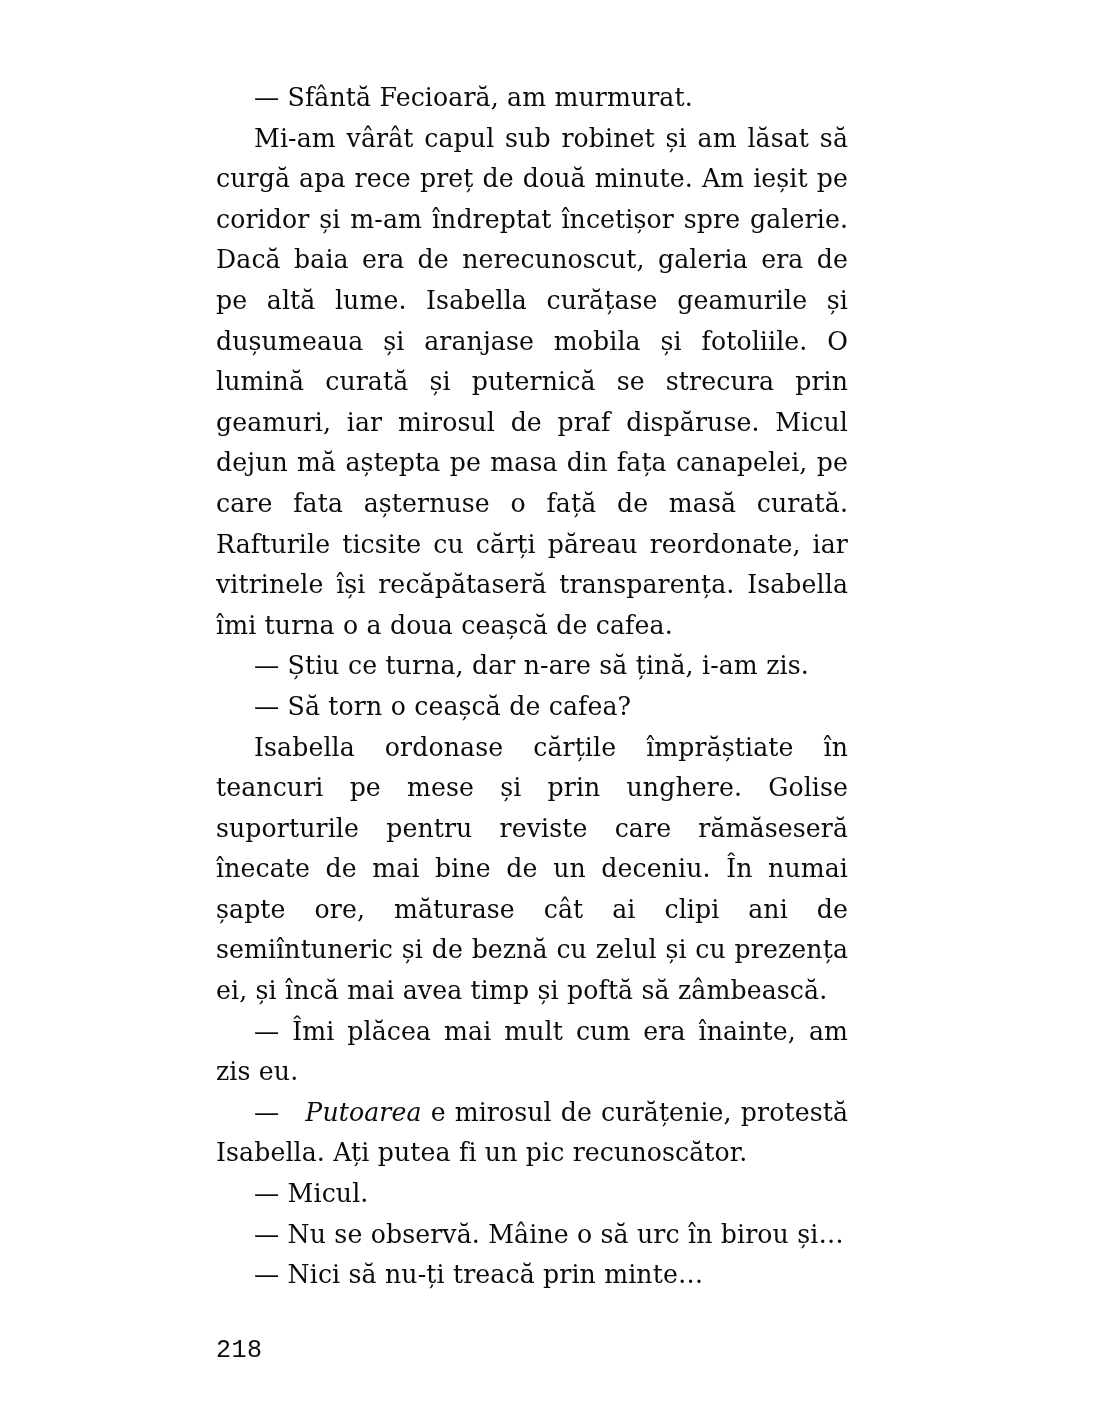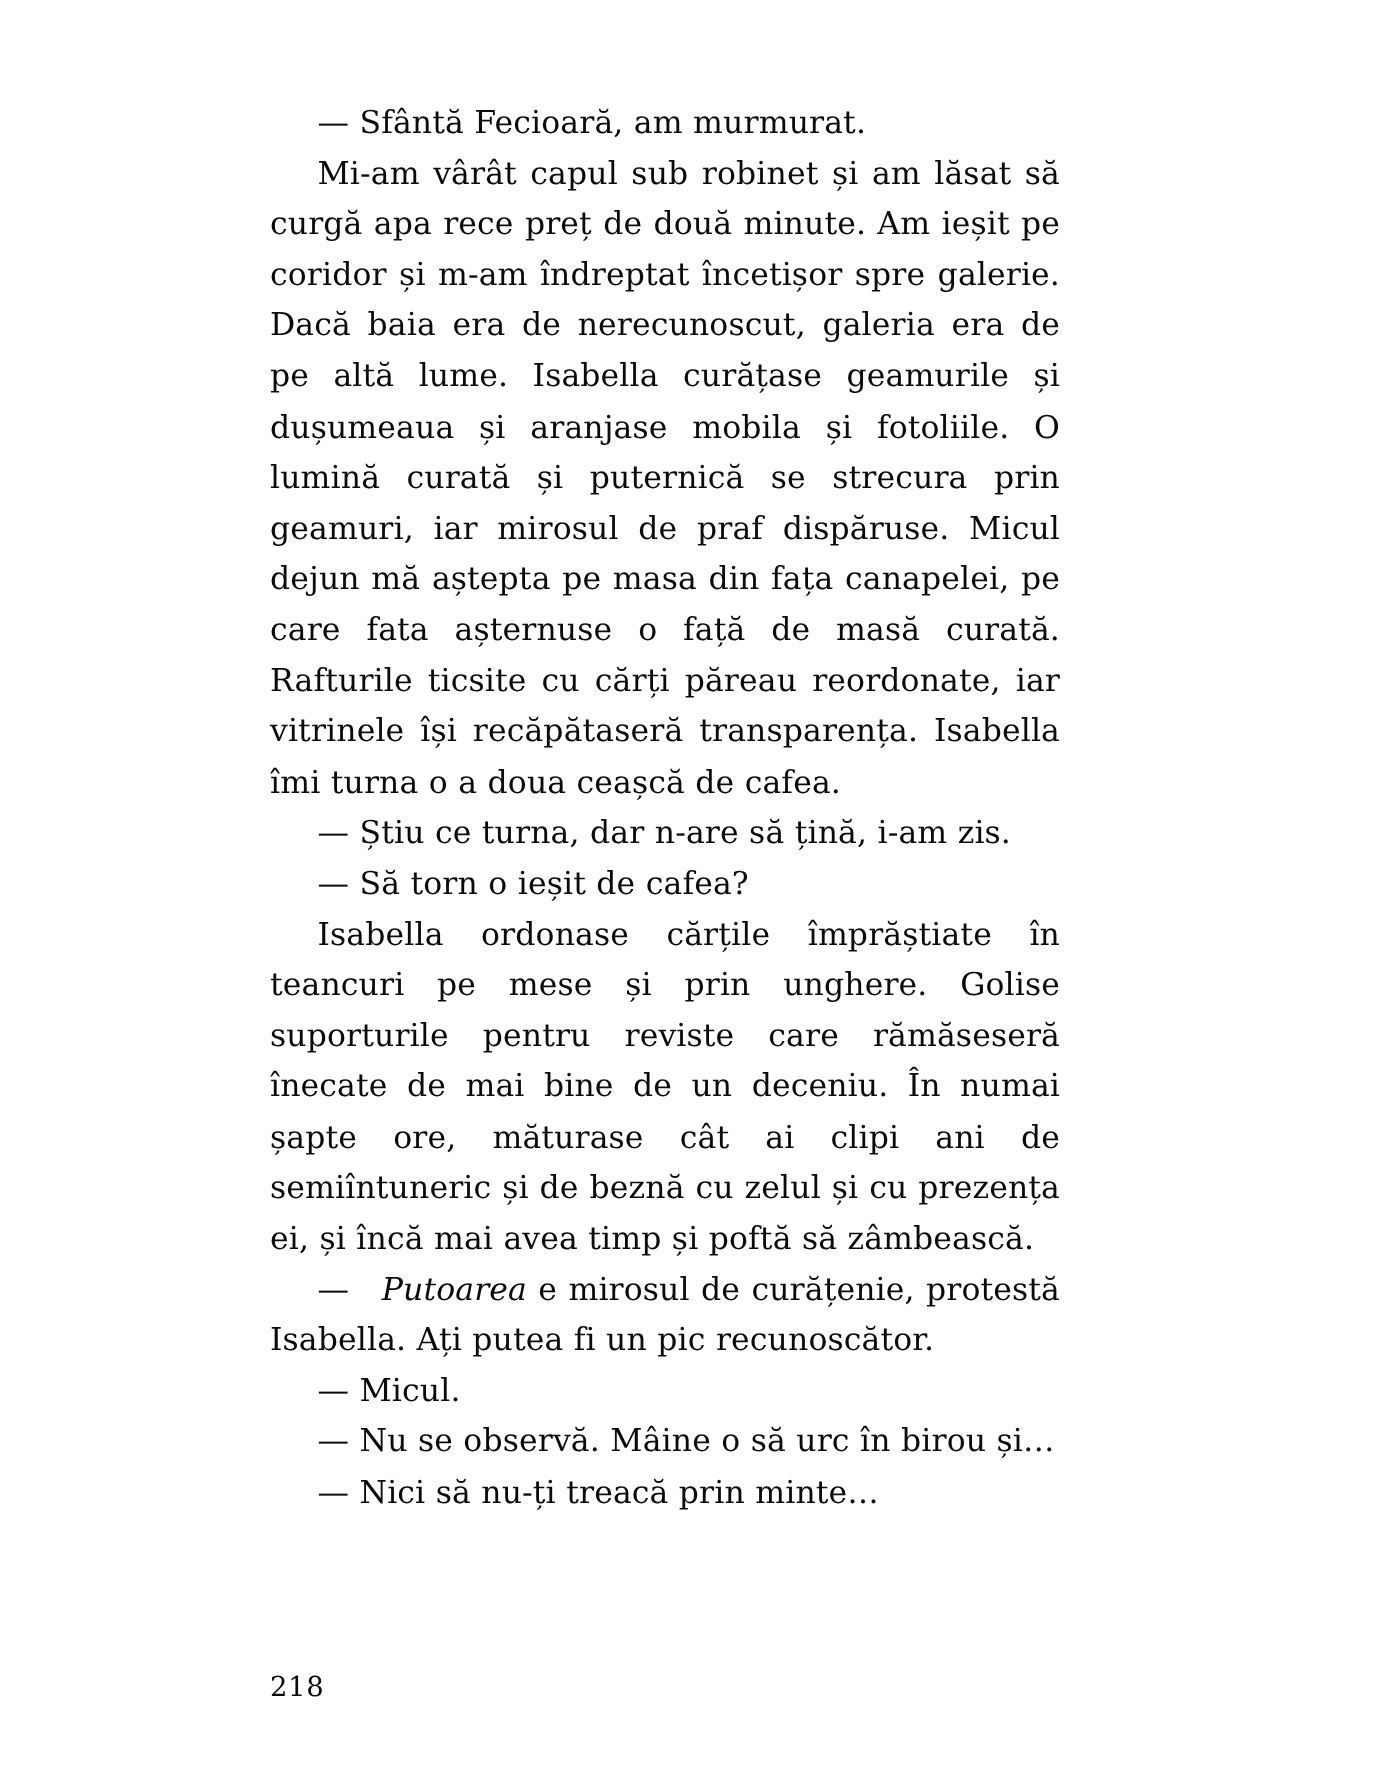--- a/index.html
+++ b/index.html
@@ -35,37 +35,39 @@
     text-indent: 38px;
   }
   em {
     font-style: italic;
     margin-left: 17px;
   }
   .folio {
     position: absolute;
     left: 216px;
     top: 1336px;
-    font-size: 22px;
+    font-size: 25px;
     line-height: 30px;
     letter-spacing: 0.5px;
+    font-family: Liberation Mono, monospace;
   }
 </style>
 </head>
 <body>
 
 <div class="page">
 
   <div class="text-block">
 
     <p class="indent">— Sfântă Fecioară, am murmurat.</p>
     <p class="indent">Mi-am vârât capul sub robinet și am lăsat să curgă apa rece preț de două minute. Am ieșit pe coridor și m-am îndreptat încetișor spre galerie. Dacă baia era de nerecunoscut, galeria era de pe altă lume. Isabella curățase geamurile și dușumeaua și aranjase mobila și fotoliile. O lumină curată și puternică se strecura prin geamuri, iar mirosul de praf dispăruse. Micul dejun mă aștepta pe masa din fața canapelei, pe care fata așternuse o față de masă curată. Rafturile ticsite cu cărți păreau reordonate, iar vitrinele își recăpătaseră transparența. Isabella îmi turna o a doua ceașcă de cafea.</p>
     <p class="indent">— Știu ce turna, dar n-are să țină, i-am zis.</p>
-    <p class="indent">— Să torn o ieșit de cafea?</p>
+    <p class="indent">— Să torn o ceașcă de cafea?</p>
     <p class="indent">Isabella ordonase cărțile împrăștiate în teancuri pe mese și prin unghere. Golise suporturile pentru reviste care rămăseseră înecate de mai bine de un deceniu. În numai șapte ore, măturase cât ai clipi ani de semiîntuneric și de beznă cu zelul și cu prezența ei, și încă mai avea timp și poftă să zâmbească.</p>
+    <p class="indent">— Îmi plăcea mai mult cum era înainte, am zis eu.</p>
     <p class="indent">
       <span>— </span><em>Putoarea</em><span> e mirosul de curățenie, protestă Isabella. Ați putea fi un pic recunoscător.</span>
     </p>
     <p class="indent">— Micul.</p>
     <p class="indent">— Nu se observă. Mâine o să urc în birou și…</p>
     <p class="indent">— Nici să nu-ți treacă prin minte…</p>
 
   </div>
 
   <div class="folio">218</div>

